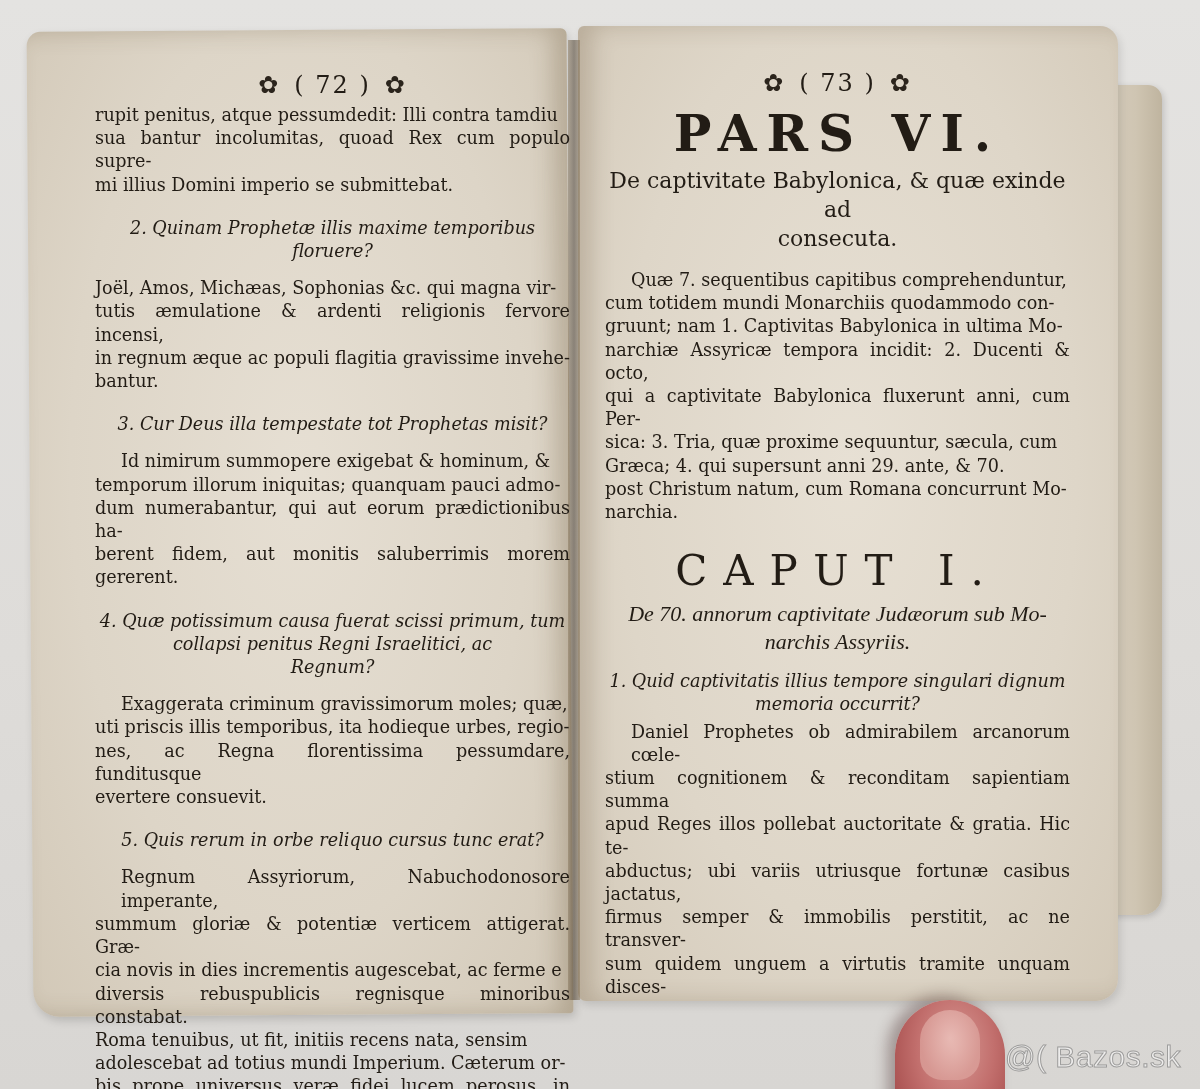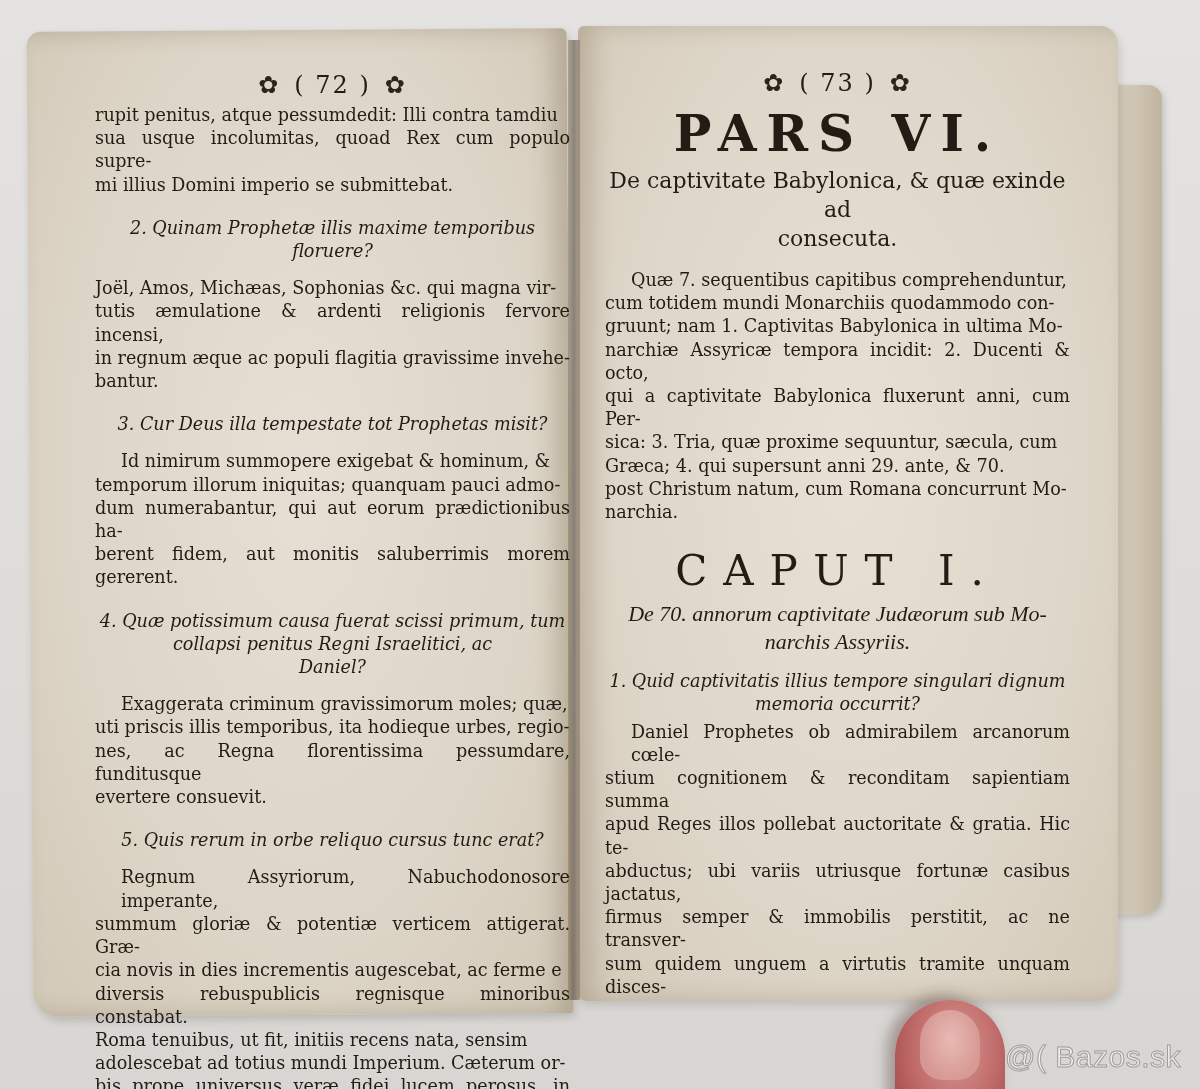--- a/index.html
+++ b/index.html
@@ -89,21 +89,21 @@
 
   <div class="text left-text">
     <div class="header">
       <span class="ornament">✿</span>
       <span>( 72 )</span>
       <span class="ornament">✿</span>
     </div>
 
     <div class="p">
       <div>rupit penitus, atque pessumdedit: Illi contra tamdiu</div>
-      <div>sua usque incolumitas, quoad Rex cum populo supre-</div>
+      <div>sua bantur incolumitas, quoad Rex cum populo supre-</div>
       <div>mi illius Domini imperio se submittebat.</div>
     </div>
 
     <div class="q">
       <div>2. Quinam Prophetæ illis maxime temporibus</div>
       <div>floruere?</div>
     </div>
     <div class="p">
       <div>Joël, Amos, Michæas, Sophonias &amp;c. qui magna vir-</div>
       <div>tutis æmulatione &amp; ardenti religionis fervore incensi,</div>
@@ -117,21 +117,21 @@
     <div class="p">
       <div style="padding-left:26px">Id nimirum summopere exigebat &amp; hominum, &amp;</div>
       <div>temporum illorum iniquitas; quanquam pauci admo-</div>
       <div>dum numerabantur, qui aut eorum prædictionibus ha-</div>
       <div>berent fidem, aut monitis saluberrimis morem gererent.</div>
     </div>
 
     <div class="q">
       <div>4. Quæ potissimum causa fuerat scissi primum, tum</div>
       <div>collapsi penitus Regni Israelitici, ac</div>
-      <div>Daniel?</div>
+      <div>Regnum?</div>
     </div>
     <div class="p">
       <div style="padding-left:26px">Exaggerata criminum gravissimorum moles; quæ,</div>
       <div>uti priscis illis temporibus, ita hodieque urbes, regio-</div>
       <div>nes, ac Regna florentissima pessumdare, funditusque</div>
       <div>evertere consuevit.</div>
     </div>
 
     <div class="q">
       <div>5. Quis rerum in orbe reliquo cursus tunc erat?</div>

